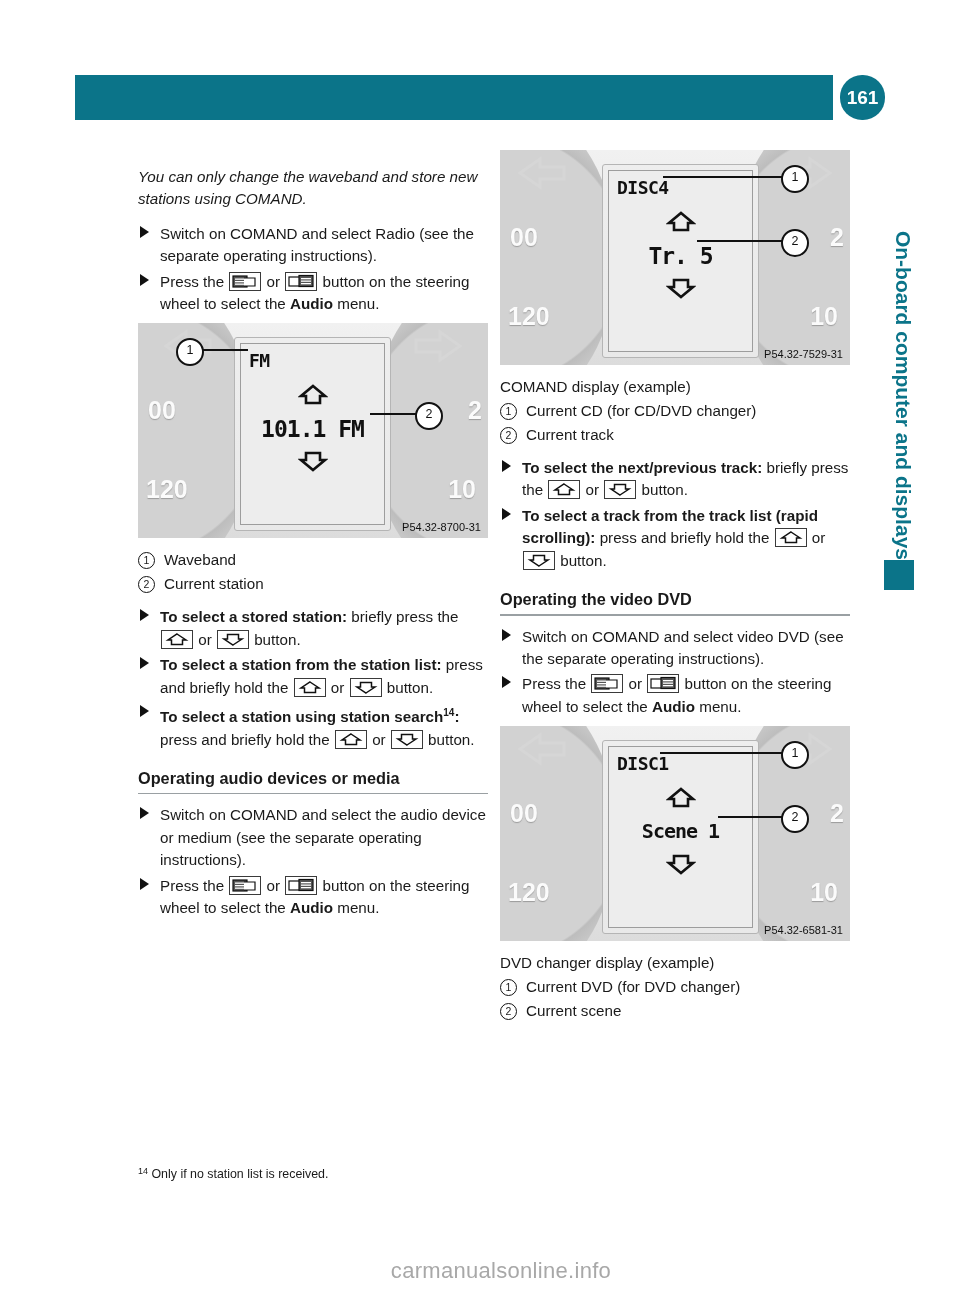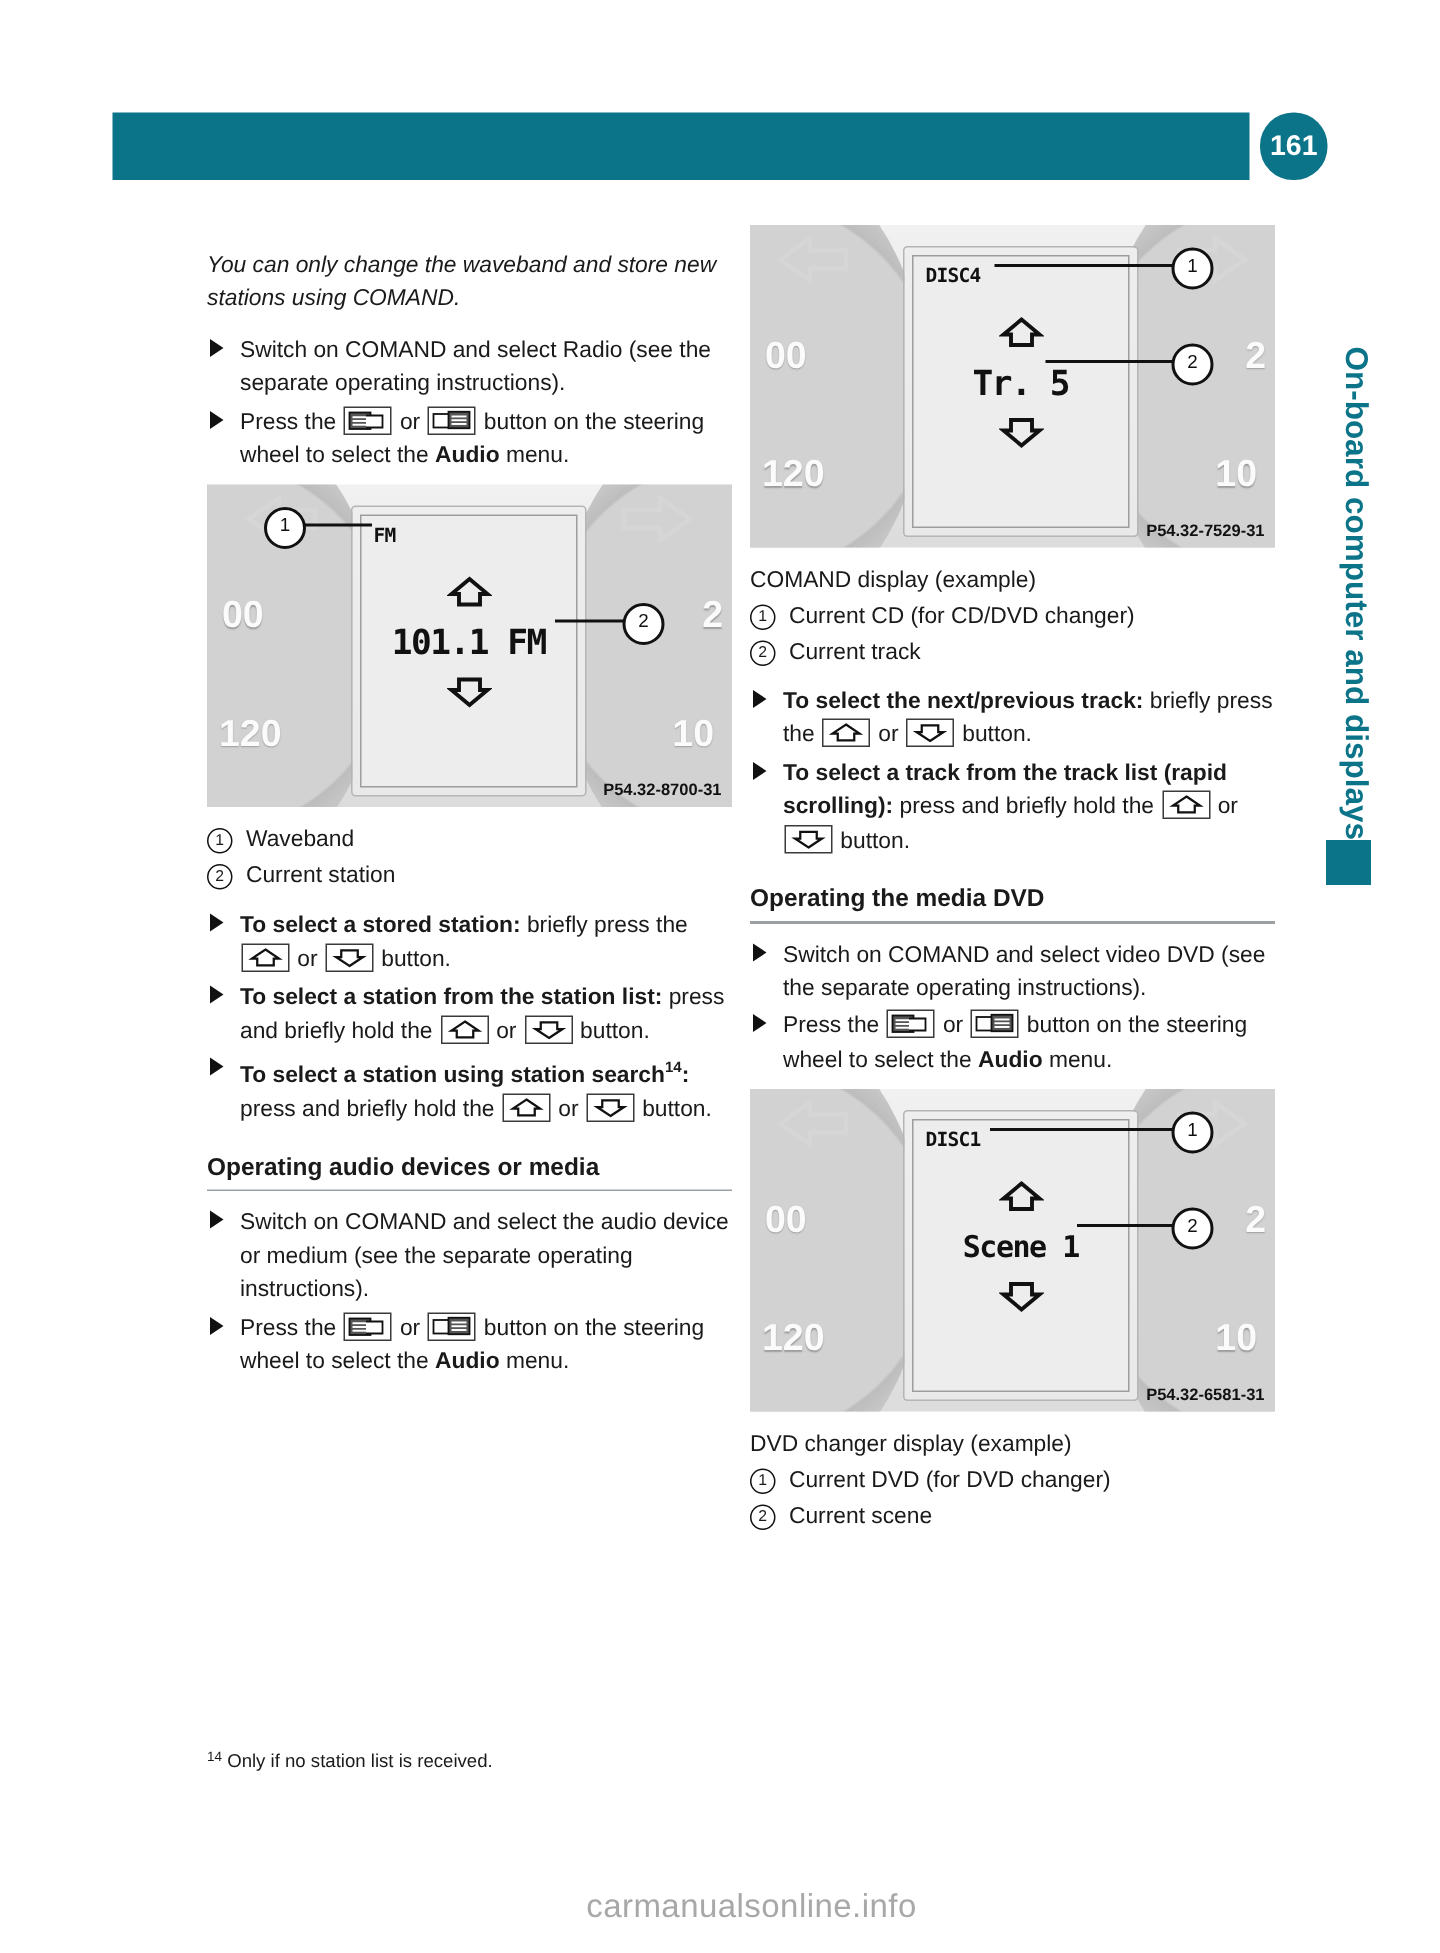--- a/index.html
+++ b/index.html
@@ -129,21 +129,21 @@
   .scr{
     position:absolute;left:96px;top:14px;width:155px;height:192px;
     background:linear-gradient(180deg,#eeeeee 0%,#e9e9e9 100%);
     border:1.5px solid #b5b5b5;border-radius:3px;
   }
   .scr-inner{
     position:absolute;left:5px;top:5px;right:5px;bottom:5px;
     border:1.2px solid #9d9d9d;background:#ededed;
   }
   .scr-label{
-    position:absolute;left:14px;top:12px;font-size:13px;font-weight:bold;
+    position:absolute;left:14px;top:12px;font-size:18px;font-weight:bold;
     font-family:"DejaVu Sans Mono","Liberation Mono",monospace;color:#111;
     letter-spacing:-0.5px;
   }
   .scr-main{
     position:absolute;left:0;right:0;top:78px;text-align:center;
     font-size:23px;font-weight:bold;
     font-family:"DejaVu Sans Mono","Liberation Mono",monospace;
     color:#111;letter-spacing:-1px;
   }
   .scr-main.small{font-size:20px;}
@@ -152,21 +152,21 @@
   }
   .arrow-up{top:46px;}
   .arrow-dn{top:112px;}
   .callout{
     position:absolute;width:24px;height:24px;border-radius:50%;
     border:2px solid #111;background:#fff;
     font-size:12.5px;line-height:21px;text-align:center;color:#111;
   }
   .lead{position:absolute;height:1.6px;background:#111;}
   .figcode{
-    position:absolute;right:7px;bottom:5px;font-size:11px;font-weight:bold;
+    position:absolute;right:7px;bottom:5px;font-size:11px;font-weight:normal;
     color:#111;font-family:"Liberation Sans",sans-serif;
   }
 </style>
 </head>
 <body>
 
 <div class="header-bar">
   <span class="header-title">Menus and submenus</span>
 </div>
 <div class="header-page">161</div>
@@ -364,21 +364,21 @@
   <div class="bullet">
     <span class="tri"></span>
     <span><b>To select a track from the track list (rapid scrolling):</b> press and briefly hold the <span class="key"><svg width="30" height="17" viewBox="0 0 30 17">
             <path d="M15 3 L24 9 L20.5 9 L20.5 13.5 L9.5 13.5 L9.5 9 L6 9 Z" fill="none" stroke="#111" stroke-width="1.5"></path>
           </svg></span> or <span class="key"><svg width="30" height="17" viewBox="0 0 30 17">
             <path d="M15 14 L24 8 L20.5 8 L20.5 3.5 L9.5 3.5 L9.5 8 L6 8 Z" fill="none" stroke="#111" stroke-width="1.5"></path>
           </svg></span> button.</span>
   </div>
 
 
-  <div class="section-head">Operating the media DVD</div>
+  <div class="section-head">Operating the video DVD</div>
   <div class="section-rule"></div>
 
   <div class="bullet tight">
     <span class="tri"></span>
     <span>Switch on COMAND and select video DVD (see the separate operating instructions).</span>
   </div>
 
   <div class="bullet">
     <span class="tri"></span>
     <span>Press the <span class="key"><svg width="30" height="17" viewBox="0 0 30 17">

